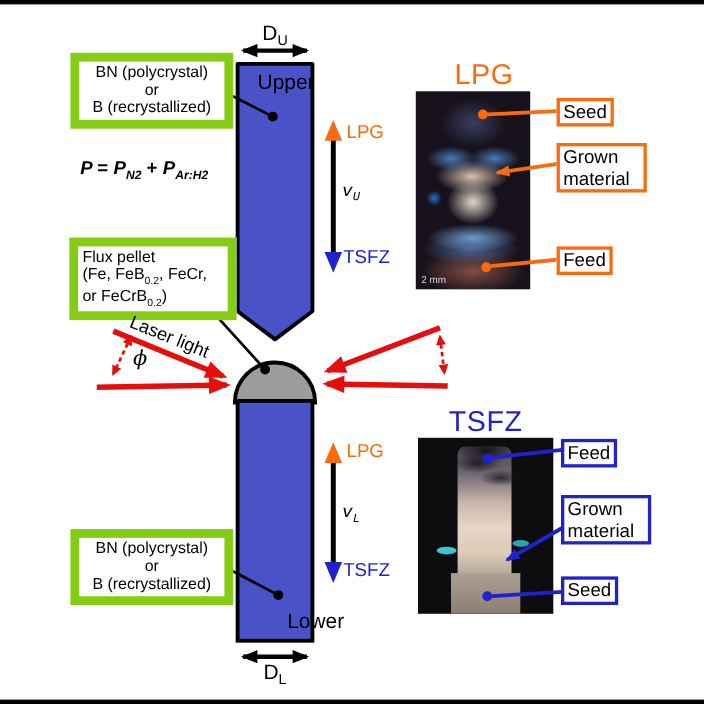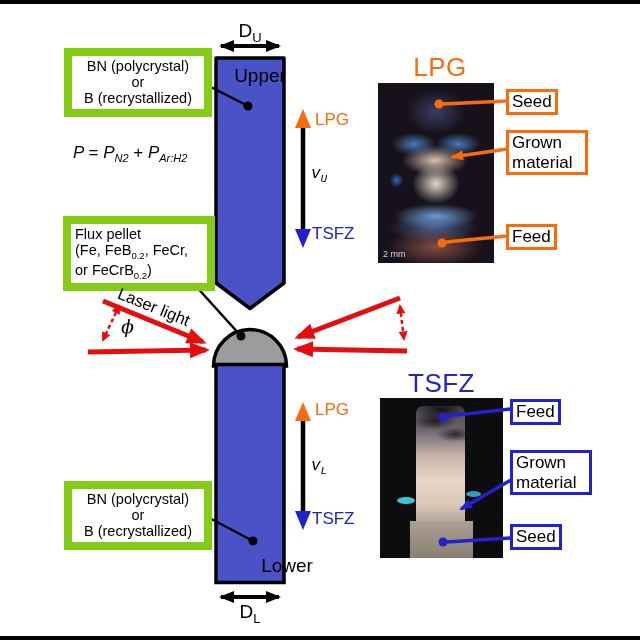--- a/index.html
+++ b/index.html
@@ -22,21 +22,21 @@
   .motion-label{position:absolute;font-size:17px;font-weight:500;}
   .vel{position:absolute;font-family:Liberation Mono, monospace;font-style:italic;font-size:16px;}
   .vel sub{font-size:11px;}
   .rodlabel{position:absolute;width:90px;text-align:center;font-size:19px;color:#000;}
   .dimlabel{position:absolute;width:70px;text-align:center;font-size:19px;}
   .dimlabel sub{font-size:13px;}
   .eq{position:absolute;font-size:17px;font-style:italic;}
   .eq sub{font-size:11px;}
   
   .photo{position:absolute;overflow:hidden;}
-  #lpg-photo{left:378px;top:83px;width:116px;height:180px;
+  #lpg-photo{left:378px;top:83px;width:104px;height:180px;
     background:
       radial-gradient(circle 10px at 16% 54%, rgba(40,130,235,.85), transparent 70%),
       radial-gradient(ellipse 40px 30px at 50% 16%, rgba(72,82,125,.7), transparent 75%),
       radial-gradient(ellipse 30px 15px at 31% 34%, rgba(80,140,210,.85), transparent 75%),
       radial-gradient(ellipse 30px 15px at 69% 34%, rgba(80,140,210,.85), transparent 75%),
       radial-gradient(ellipse 44px 20px at 49% 43%, rgba(224,202,186,.95), transparent 75%),
       radial-gradient(ellipse 33px 28px at 50% 56%, rgba(232,226,210,.95), transparent 72%),
       radial-gradient(ellipse 54px 16px at 50% 74%, rgba(112,162,215,.95), transparent 78%),
       radial-gradient(ellipse 58px 18px at 48% 80%, rgba(85,115,175,.8), transparent 78%),
       radial-gradient(ellipse 60px 26px at 50% 91%, rgba(142,84,70,.9), transparent 80%),
@@ -135,21 +135,21 @@
     <span>D</span><sub>U</sub>
   </div>
   <div class="rodlabel" style="left:215px;top:65px;">Upper</div>
 
   <div class="notebox" style="left:64px;top:48px;width:124px;">
     <div class="c">BN (polycrystal)</div>
     <div class="c">or</div>
     <div class="c">B (recrystallized)</div>
   </div>
 
-  <div class="eq" style="left:73px;top:143px;">
+  <div class="eq" style="left:73px;top:143px;font-weight:bold;">
     <span>P</span>
     <span style="font-style:normal;">=</span>
     <span>P</span><sub>N2</sub>
     <span style="font-style:normal;">+</span>
     <span>P</span><sub>Ar:H2</sub>
   </div>
 
   <div class="motion-label" style="left:315px;top:110px;color:#f96b0c;">LPG</div>
   <div class="vel" style="left:311px;top:165px;">
     <span>v</span><sub>U</sub>

